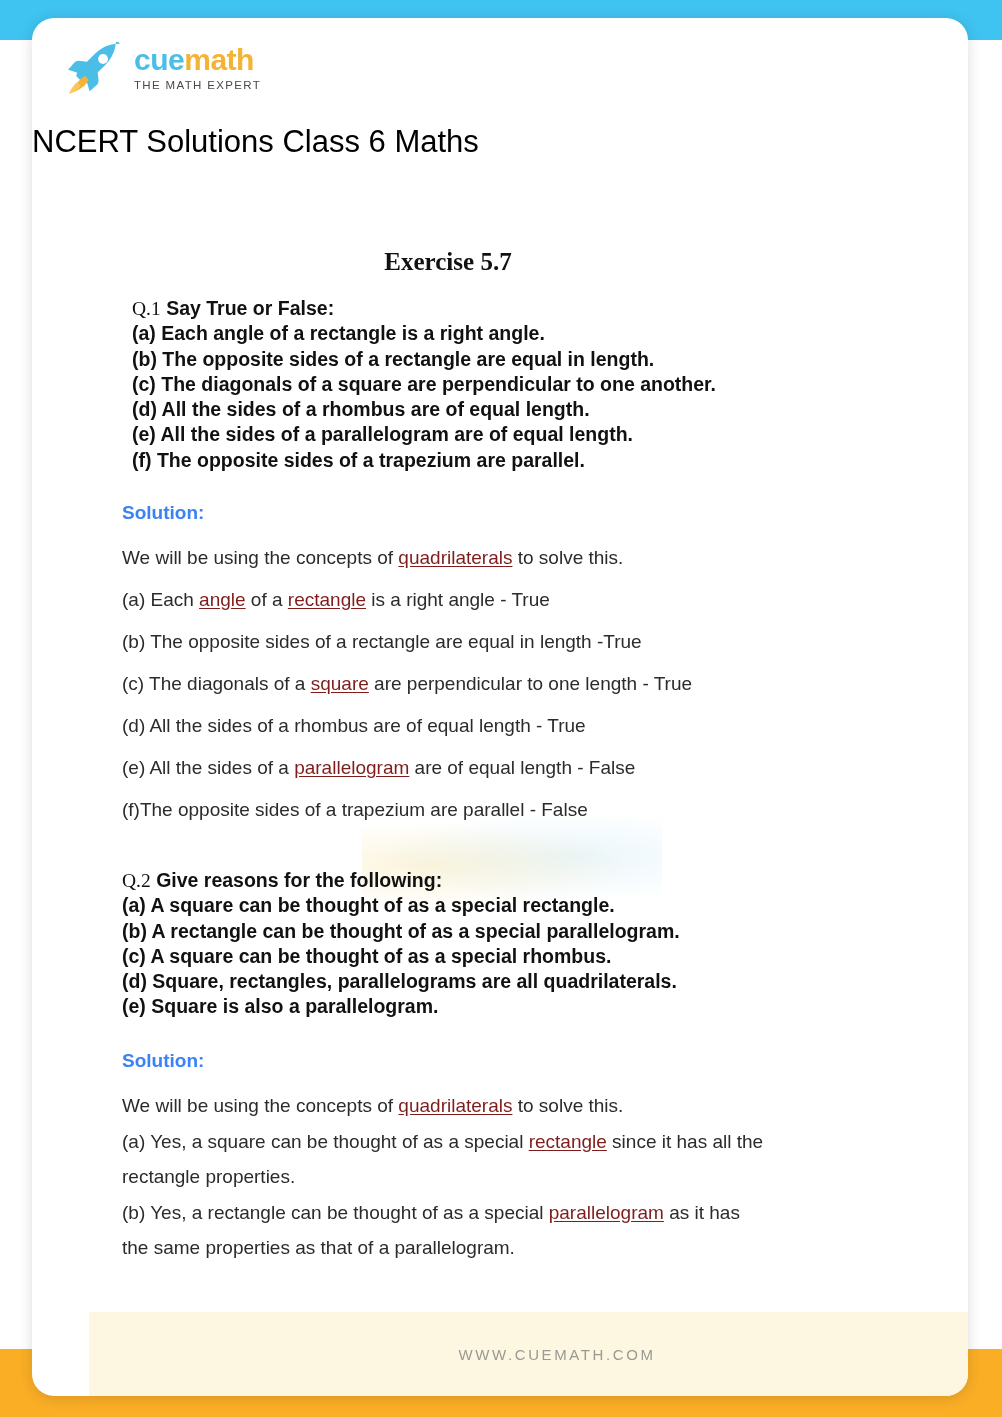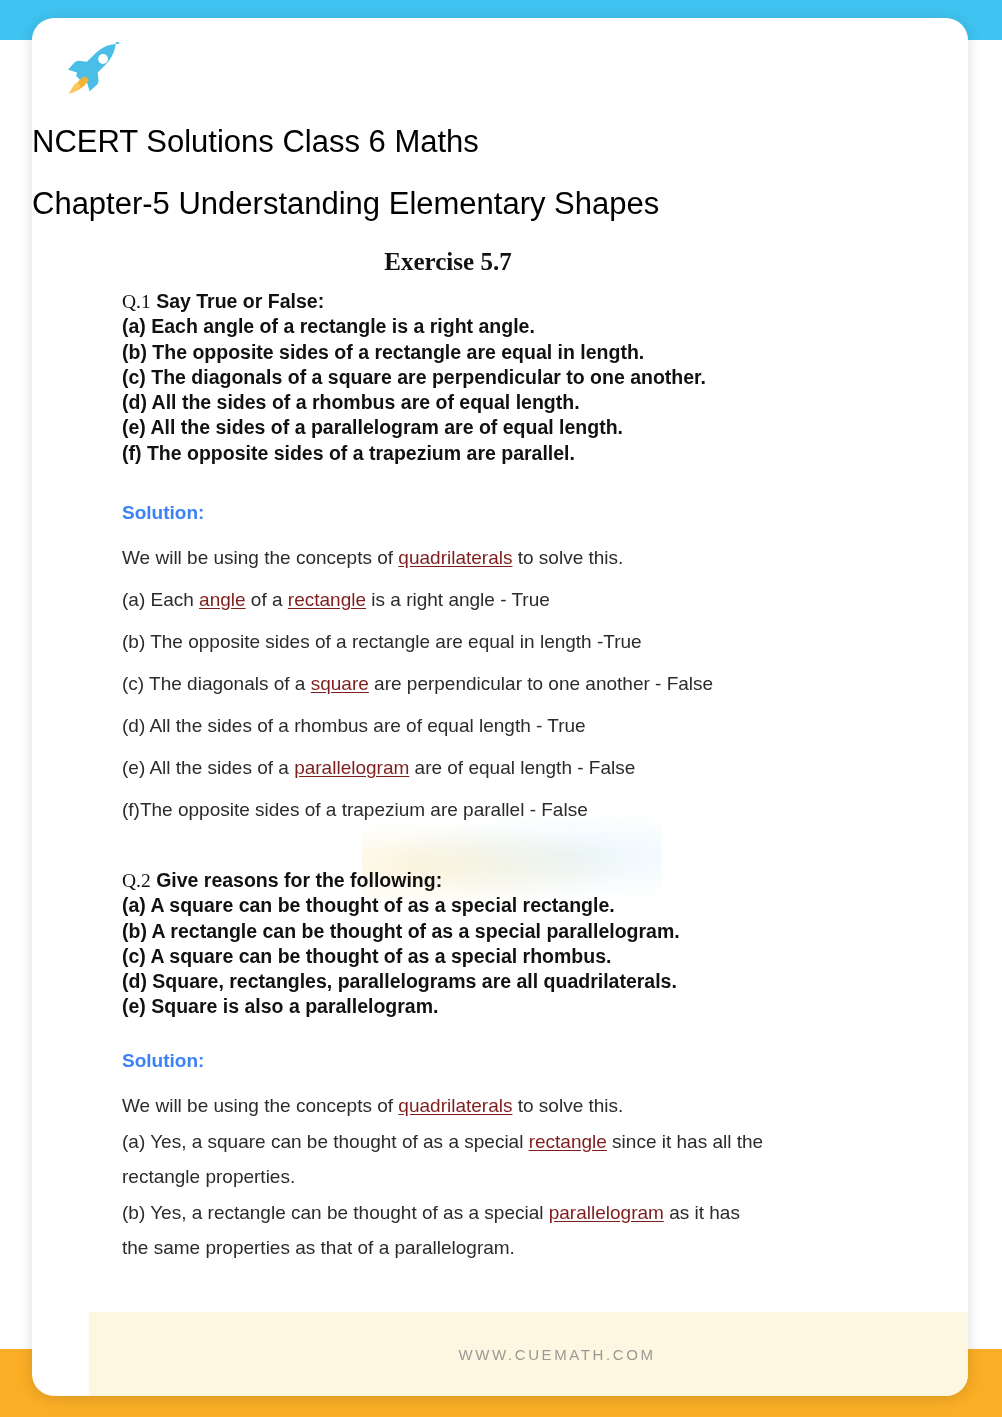--- a/index.html
+++ b/index.html
@@ -193,27 +193,32 @@
 
 <div class="page-card">
 
   <div class="logo-row">
     <svg class="rocket-icon" viewBox="0 0 64 58">
       <path d="M60 2c-9 -1 -20 3 -28 11 l-9 9 -9 -1 c-2 0 -4 1 -5 2 l-7 8 10 3 -1 4 8 8 4 -1 3 10 8 -7 c1 -1 2 -3 2 -5 l-1 -9 9 -9 c8 -8 12 -19 11 -28 z" fill="#4BBEE8"></path>
       <circle cx="41" cy="19" r="5.5" fill="#ffffff"></circle>
       <path d="M21 38 c-6 3 -11 9 -14 18 9 -3 15 -8 18 -14 z" fill="#F5B335"></path>
       <path d="M12 45 c-4 3 -7 8 -9 13 6 -2 10 -5 13 -9 z" fill="#FBC65B"></path>
     </svg>
+    <div class="wordmark">
+      <div class="wordmark-top">
+        <span class="wm-cue">cue</span><span class="wm-math">math</span>
+      </div>
+      <div class="wordmark-sub">THE MATH EXPERT</div>
+    </div>
   </div>
 
   <div class="doc-title title-1">NCERT Solutions Class 6 Maths</div>
-  <div class="doc-title title-2">Chapter-5 Understanding Elementary Shapes</div>
   <div class="exercise-title">Exercise 5.7</div>
 
-  <div class="qblock" style="top:271px;">
+  <div class="qblock" style="top:278px;margin-left:10px;">
     <div class="qline">
       <span class="q-num">Q.1</span>
       <span>Say True or False:</span>
     </div>
     <div class="qline">(a) Each angle of a rectangle is a right angle.</div>
     <div class="qline">(b) The opposite sides of a rectangle are equal in length.</div>
     <div class="qline">(c) The diagonals of a square are perpendicular to one another.</div>
     <div class="qline">(d) All the sides of a rhombus are of equal length.</div>
     <div class="qline">(e) All the sides of a parallelogram are of equal length.</div>
     <div class="qline">(f) The opposite sides of a trapezium are parallel.</div>
@@ -227,21 +232,21 @@
 
   <div class="sol-line" style="top:567px;">
     <span>(a) Each </span><span class="lnk">angle</span><span> of a </span><span class="lnk">rectangle</span><span> is a right angle - True</span>
   </div>
 
   <div class="sol-line" style="top:609px;">
     <span>(b) The opposite sides of a rectangle are equal in length -True</span>
   </div>
 
   <div class="sol-line" style="top:651px;">
-    <span>(c) The diagonals of a </span><span class="lnk">square</span><span> are perpendicular to one another - False</span>
+    <span>(c) The diagonals of a </span><span class="lnk">square</span><span> are perpendicular to one length - True</span>
   </div>
 
   <div class="sol-line" style="top:693px;">
     <span>(d) All the sides of a rhombus are of equal length - True</span>
   </div>
 
   <div class="sol-line" style="top:735px;">
     <span>(e) All the sides of a </span><span class="lnk">parallelogram</span><span> are of equal length - False</span>
   </div>
 

